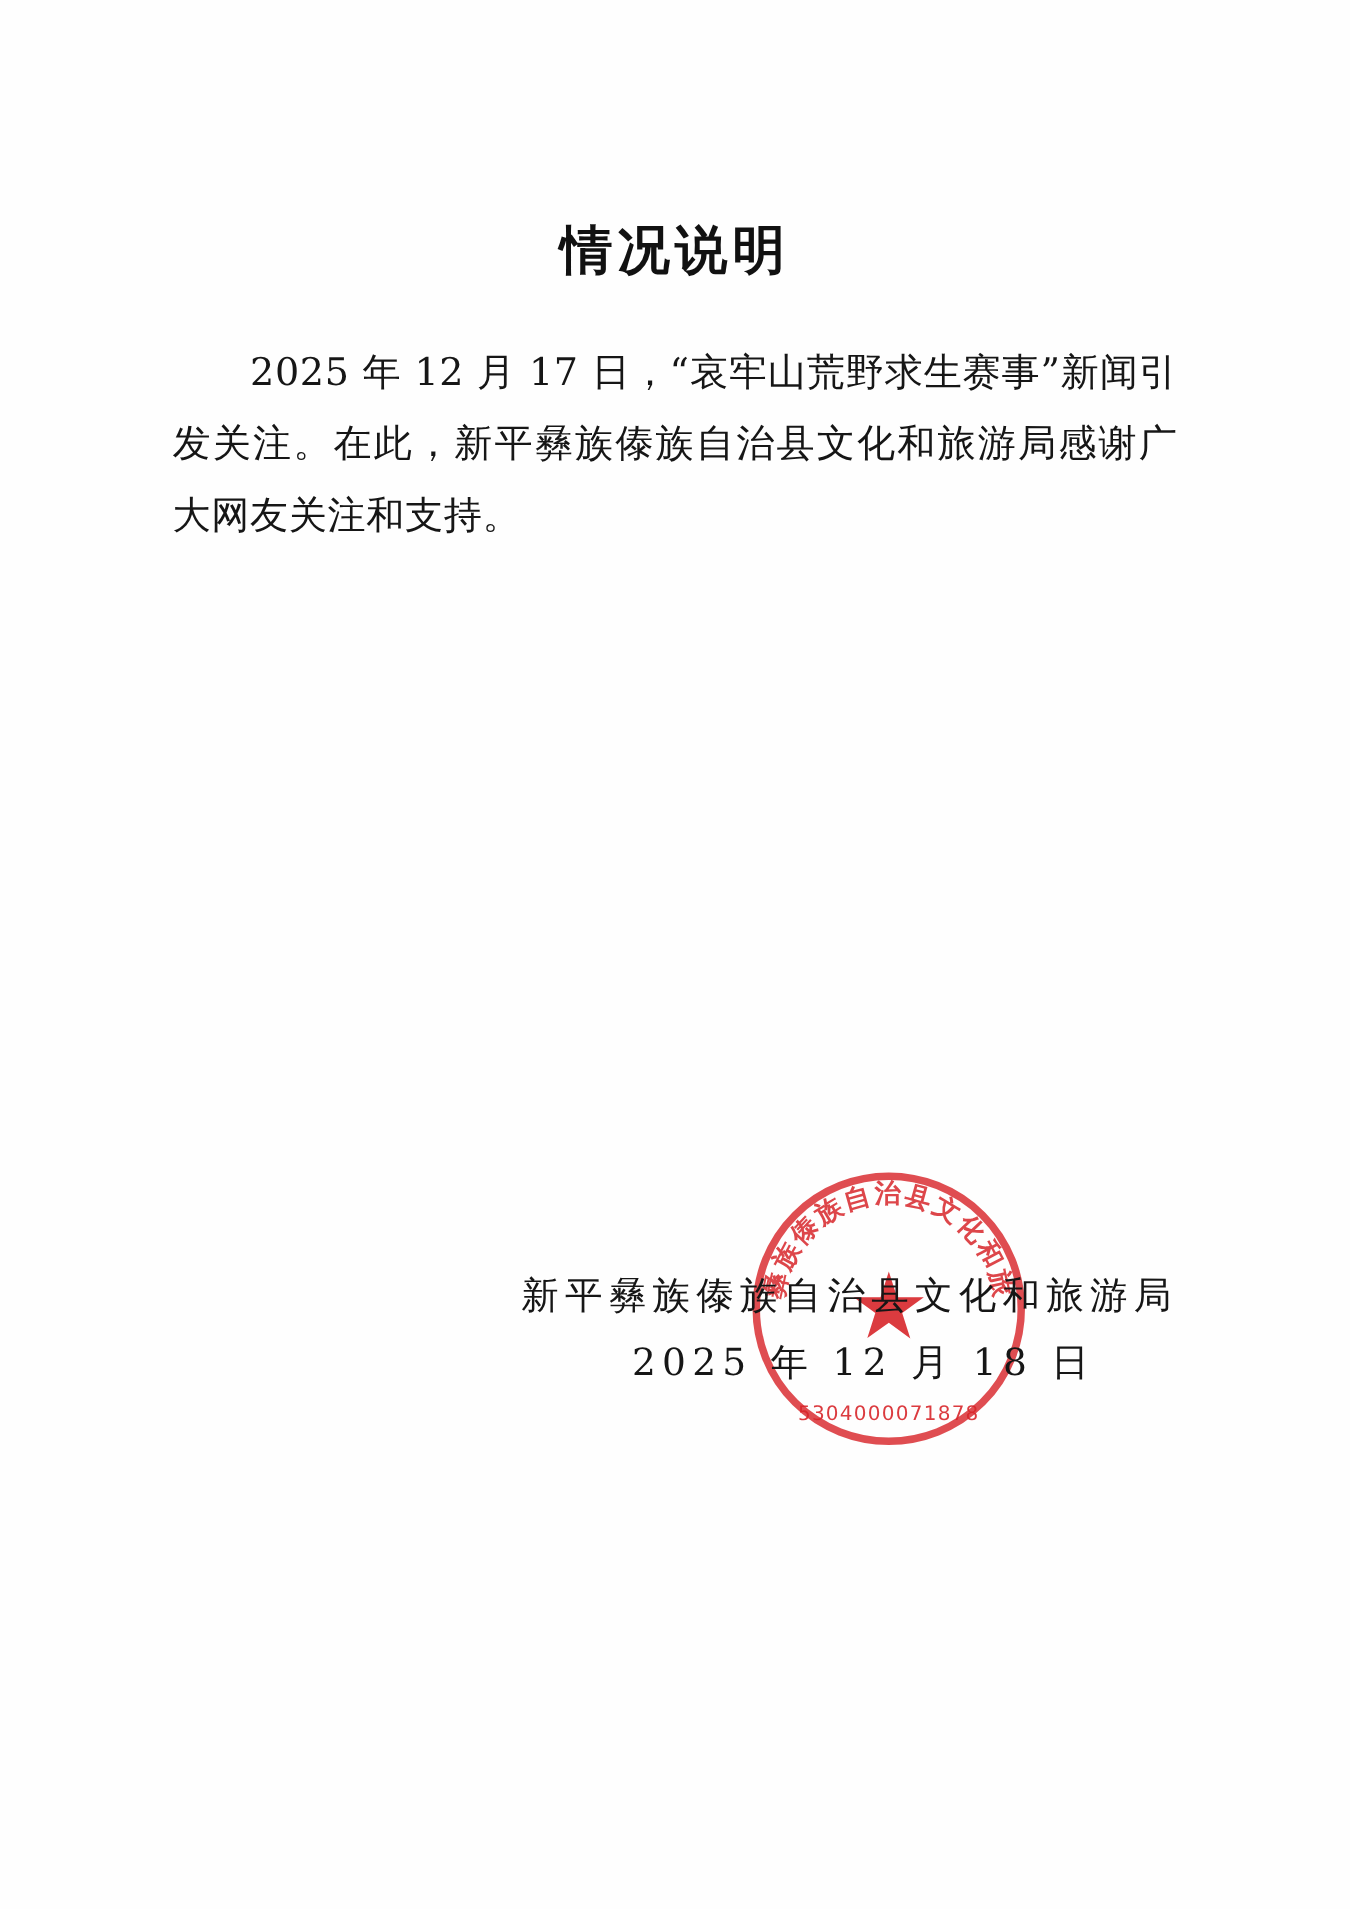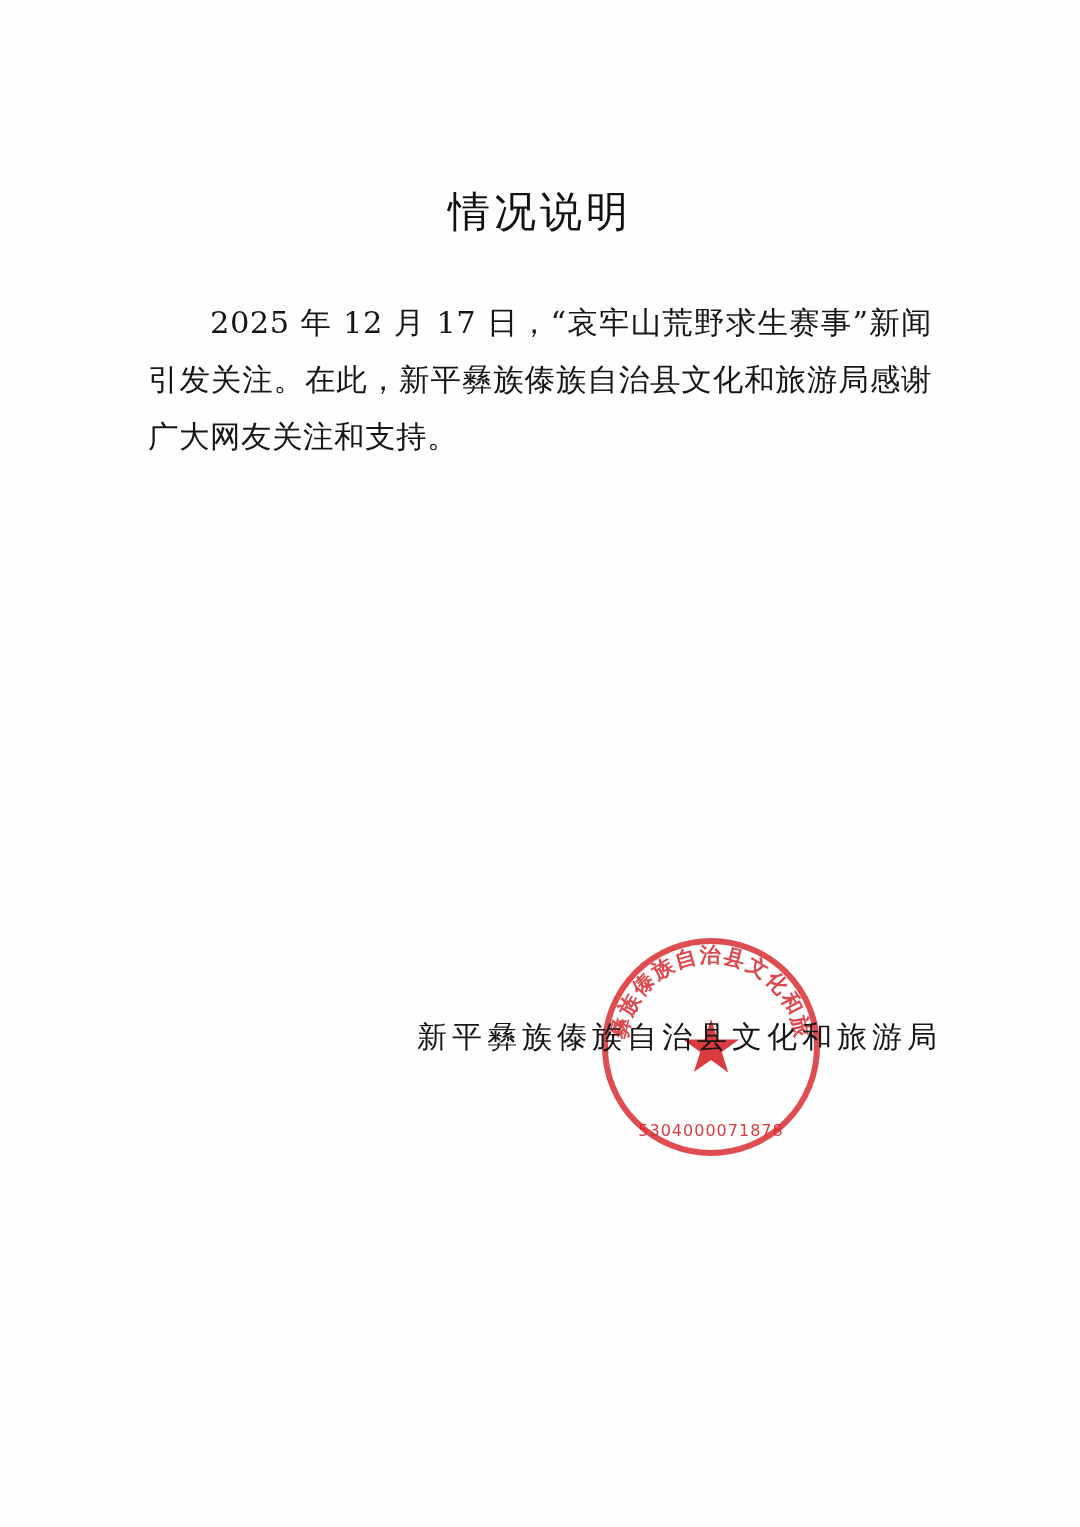--- a/index.html
+++ b/index.html
@@ -19,29 +19,29 @@
     position: absolute;
     left: 0;
     top: 0;
     width: 1080px;
     height: 1527px;
     background: #fefefe;
   }
   .doc-title {
     text-align: center;
     font-size: 42px;
-    font-weight: normal;
+    font-weight: bold;
     letter-spacing: 4px;
-    margin: 16px;
+    margin: 4px;
     padding-top: 168px;
     font-family: "DejaVu Serif", "Liberation Serif", serif;
     color: #111;
   }
   .body-block {
-    margin: 10px;
+    margin: 0;
     padding: 0 138px 0 138px;
     padding-top: 38px;
   }
   .para {
     font-size: 30.5px;
     line-height: 57px;
     text-align: justify;
     text-justify: inter-ideograph;
     text-indent: 62px;
     margin: 0 0 2px 0;
@@ -144,15 +144,16 @@
       <text class="seal-arc-text">
         <textPath href="#arcPath" startOffset="50%" text-anchor="middle">新平彝族傣族自治县文化和旅游局</textPath>
       </text>
     </svg>
     <div class="seal-star">★</div>
     <div class="seal-number">5304000071878</div>
   </div>
 
   <div class="signature-area">
     <div class="sign-org">新平彝族傣族自治县文化和旅游局</div>
+    <div class="sign-date">2025 年 12 月 18 日</div>
   </div>
 
 </div>
 
 </body></html>

